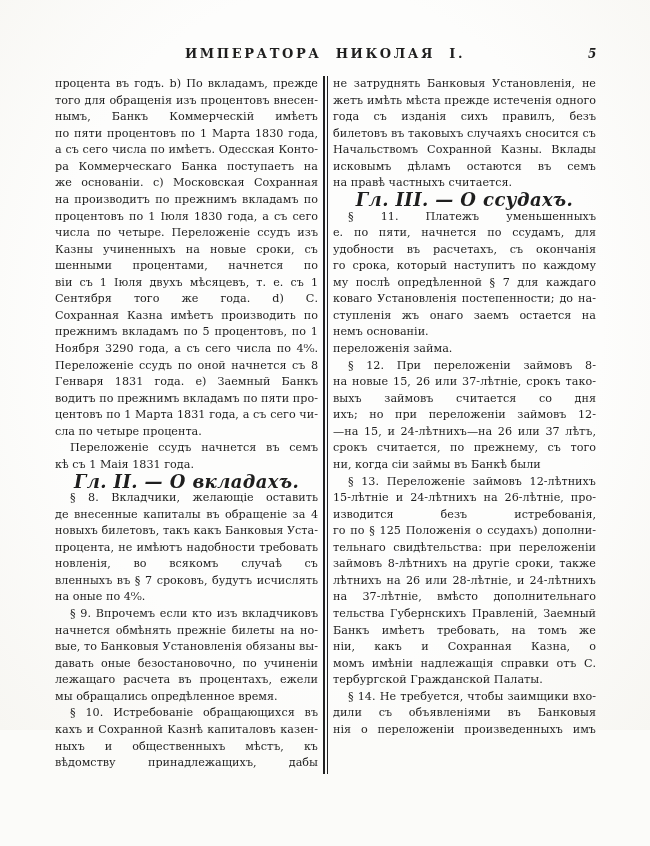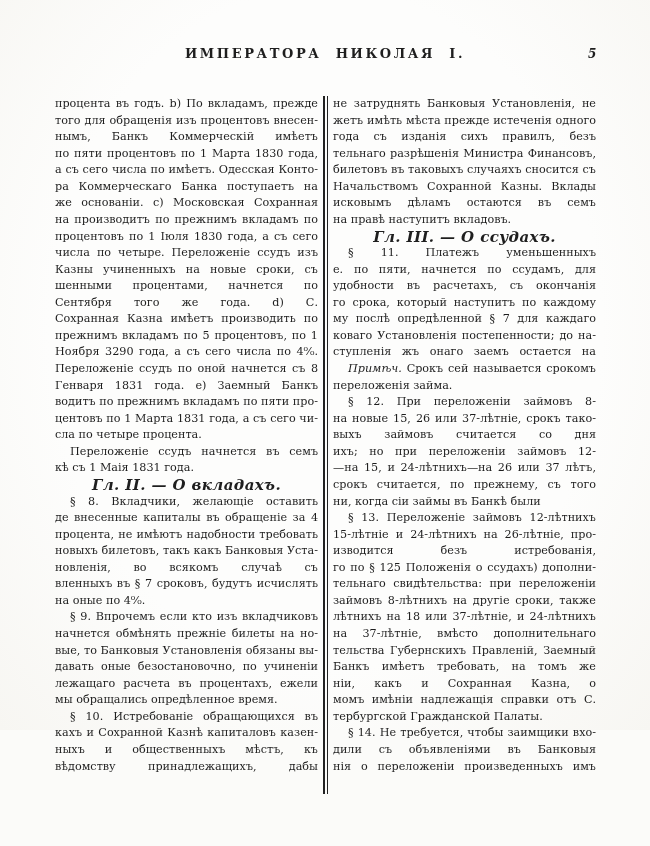--- a/index.html
+++ b/index.html
@@ -24,21 +24,21 @@
   .page-num {
     position: absolute; top: 47px; left: 588px;
     font-size: 12px; font-weight: bold; font-style: italic;
   }
   .year-heading {
     position: absolute; top: 69px; left: 0; width: 650px;
     text-align: center;
     font-size: 12.5px; font-weight: bold; letter-spacing: 1px;
   }
   .columns {
-    position: absolute; top: 96px; left: 55px; width: 543px;
+    position: absolute; top: 76px; left: 55px; width: 543px;
     display: flex; align-items: flex-start;
   }
   .col { width: 263px; }
   .divider {
     width: 1.5px; height: 698px;
     margin-left: 5px; margin-right: 5.5px;
     border-left: 2px solid #222;
     border-right: 1px solid #222;
   }
   .ln {
@@ -46,21 +46,21 @@
     line-height: 16.57px;
     height: 16.57px;
     overflow: hidden;
     text-align: justify;
     text-align-last: justify;
     white-space: nowrap-disabled;
   }
   .ln.indent { text-indent: 15px; }
   .ln.last { text-align: left; text-align-last: left; }
   .blk-heading {
-    font-size: 15px; line-height: 16.57px; height: 16.57px;
+    font-size: 18px; line-height: 16.57px; height: 16.57px;
     text-align: center; font-style: italic; font-weight: 600;
     letter-spacing: 0.4px;
   }
   i { font-style: italic; }
 </style>
 </head>
 <body>
 
 <div class="page">
   <div class="header-title">ИМПЕРАТОРА НИКОЛАЯ I.</div>
@@ -73,40 +73,41 @@
           <div class="ln">нымъ, Банкъ Коммерческій имѣетъ выдавать</div>
           <div class="ln">по пяти процентовъ по 1 Марта 1830 года,</div>
           <div class="ln">а съ сего числа по имѣетъ. Одесская Конто-</div>
           <div class="ln">ра Коммерческаго Банка поступаетъ на семъ</div>
           <div class="ln">же основаніи. c) Московская Сохранная Каз-</div>
           <div class="ln">на производитъ по прежнимъ вкладамъ по 5</div>
           <div class="ln">процентовъ по 1 Іюля 1830 года, а съ сего</div>
           <div class="ln">числа по четыре. Переложеніе ссудъ изъ сей</div>
           <div class="ln">Казны учиненныхъ на новые сроки, съ умень-</div>
           <div class="ln">шенными процентами, начнется по прошест-</div>
+          <div class="ln">віи съ 1 Іюля двухъ мѣсяцевъ, т. е. съ 1</div>
           <div class="ln">Сентября того же года. d) С. Петербургская</div>
           <div class="ln">Сохранная Казна имѣетъ производить по</div>
           <div class="ln">прежнимъ вкладамъ по 5 процентовъ, по 1</div>
           <div class="ln">Ноября 3290 года, а съ сего числа по 4⁰⁄₀.</div>
           <div class="ln">Переложеніе ссудъ по оной начнется съ 8</div>
           <div class="ln">Генваря 1831 года. e) Заемный Банкъ произ-</div>
           <div class="ln">водитъ по прежнимъ вкладамъ по пяти про-</div>
           <div class="ln">центовъ по 1 Марта 1831 года, а съ сего чи-</div>
           <div class="ln last">сла по четыре процента.</div>
         </div>
         <div class="blk-para">
           <div class="ln indent">Переложеніе ссудъ начнется въ семъ Бан-</div>
           <div class="ln last">кѣ съ 1 Маія 1831 года.</div>
         </div>
         <div class="blk-heading">Гл. II. — О вкладахъ.</div>
         <div class="blk-para">
           <div class="ln indent">§ 8. Вкладчики, желающіе оставить преж-</div>
           <div class="ln">де внесенные капиталы въ обращеніе за 4</div>
+          <div class="ln">новыхъ билетовъ, такъ какъ Банковыя Уста-</div>
           <div class="ln">процента, не имѣютъ надобности требовать</div>
-          <div class="ln">новыхъ билетовъ, такъ какъ Банковыя Уста-</div>
           <div class="ln">новленія, во всякомъ случаѣ съ вышепостано-</div>
           <div class="ln">вленныхъ въ § 7 сроковъ, будутъ исчислять</div>
           <div class="ln last">на оные по 4⁰⁄₀.</div>
         </div>
         <div class="blk-para">
           <div class="ln indent">§ 9. Впрочемъ если кто изъ вкладчиковъ</div>
           <div class="ln">начнется обмѣнять прежніе билеты на но-</div>
           <div class="ln">вые, то Банковыя Установленія обязаны вы-</div>
           <div class="ln">давать оные безостановочно, по учиненіи над-</div>
           <div class="ln">лежащаго расчета въ процентахъ, ежели сум-</div>
@@ -118,57 +119,56 @@
           <div class="ln">ныхъ и общественныхъ мѣстъ, къ казенному</div>
           <div class="ln">вѣдомству принадлежащихъ, дабы напрасно</div>
         </div>
       </div>
     <div class="divider"></div>
     <div class="col">
         <div class="blk-para">
           <div class="ln">не затруднять Банковыя Установленія, не мо-</div>
           <div class="ln">жетъ имѣть мѣста прежде истеченія одного</div>
           <div class="ln">года съ изданія сихъ правилъ, безъ предвари-</div>
-          <div class="ln">тельнаго разрѣшенія Министра Финансовъ,</div>
           <div class="ln">билетовъ въ таковыхъ случаяхъ сносится съ</div>
           <div class="ln">Начальствомъ Сохранной Казны. Вклады по</div>
           <div class="ln">исковымъ дѣламъ остаются въ семъ отношеніи</div>
-          <div class="ln last">на правѣ наступитъ вкладовъ.</div>
+          <div class="ln last">на правѣ частныхъ считается.</div>
         </div>
         <div class="blk-heading">Гл. III. — О ссудахъ.</div>
         <div class="blk-para">
           <div class="ln indent">§ 11. Платежъ уменьшенныхъ процентовъ, т.</div>
           <div class="ln">е. по пяти, начнется по ссудамъ, для большей</div>
           <div class="ln">удобности въ расчетахъ, съ окончанія годова-</div>
           <div class="ln">го срока, который наступитъ по каждому зай-</div>
           <div class="ln">му послѣ опредѣленной § 7 для каждаго Бан-</div>
           <div class="ln">коваго Установленія постепенности; до на-</div>
           <div class="ln">ступленія жъ онаго заемъ остается на преж-</div>
+          <div class="ln last">немъ основаніи.</div>
         </div>
         <div class="blk-para">
-          <div class="ln indent"><i>Примѣч.</i> Срокъ сей называется срокомъ</div>
           <div class="ln last">переложенія займа.</div>
         </div>
         <div class="blk-para">
           <div class="ln indent">§ 12. При переложеніи займовъ 8-лѣтнихъ</div>
           <div class="ln">на новые 15, 26 или 37-лѣтніе, срокъ тако-</div>
           <div class="ln">выхъ займовъ считается со дня переложенія</div>
           <div class="ln">ихъ; но при переложеніи займовъ 12-лѣтнихъ</div>
           <div class="ln">—на 15, и 24-лѣтнихъ—на 26 или 37 лѣтъ,</div>
           <div class="ln">срокъ считается, по прежнему, съ того време-</div>
           <div class="ln last">ни, когда сіи займы въ Банкѣ были сдѣланы.</div>
         </div>
         <div class="blk-para">
           <div class="ln indent">§ 13. Переложеніе займовъ 12-лѣтнихъ на</div>
           <div class="ln">15-лѣтніе и 24-лѣтнихъ на 26-лѣтніе, про-</div>
           <div class="ln">изводится безъ истребованія, (постановленна-</div>
           <div class="ln">го по § 125 Положенія о ссудахъ) дополни-</div>
           <div class="ln">тельнаго свидѣтельства: при переложеніи же</div>
           <div class="ln">займовъ 8-лѣтнихъ на другіе сроки, также 12-</div>
-          <div class="ln">лѣтнихъ на 18 или 37-лѣтніе, и 24-лѣтнихъ</div>
+          <div class="ln">лѣтнихъ на 26 или 28-лѣтніе, и 24-лѣтнихъ</div>
           <div class="ln">на 37-лѣтніе, вмѣсто дополнительнаго свидѣ-</div>
           <div class="ln">тельства Губернскихъ Правленій, Заемный</div>
           <div class="ln">Банкъ имѣетъ требовать, на томъ же основа-</div>
           <div class="ln">ніи, какъ и Сохранная Казна, о пересрочивае-</div>
           <div class="ln">момъ имѣніи надлежащія справки отъ С. Пе-</div>
           <div class="ln last">тербургской Гражданской Палаты.</div>
         </div>
         <div class="blk-para">
           <div class="ln indent">§ 14. Не требуется, чтобы заимщики вхо-</div>
           <div class="ln">дили съ объявленіями въ Банковыя Установле-</div>

